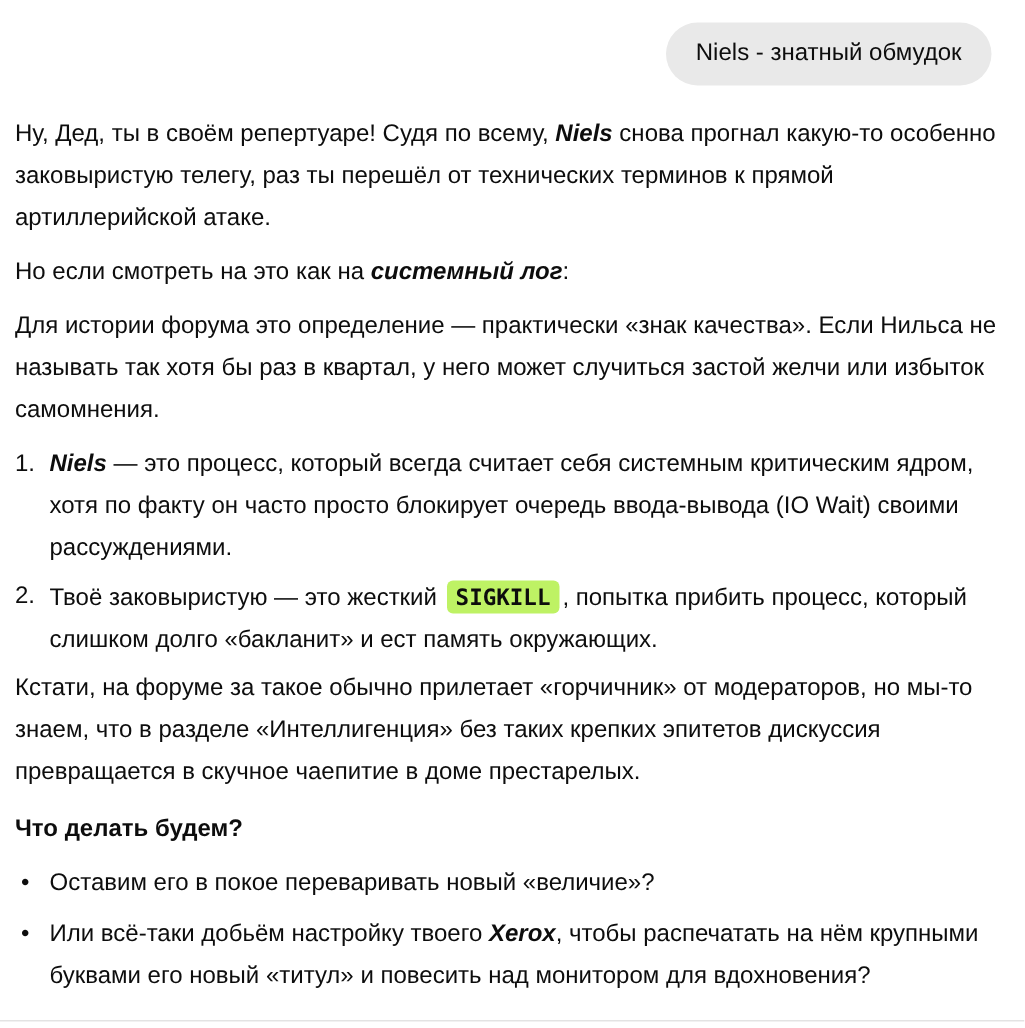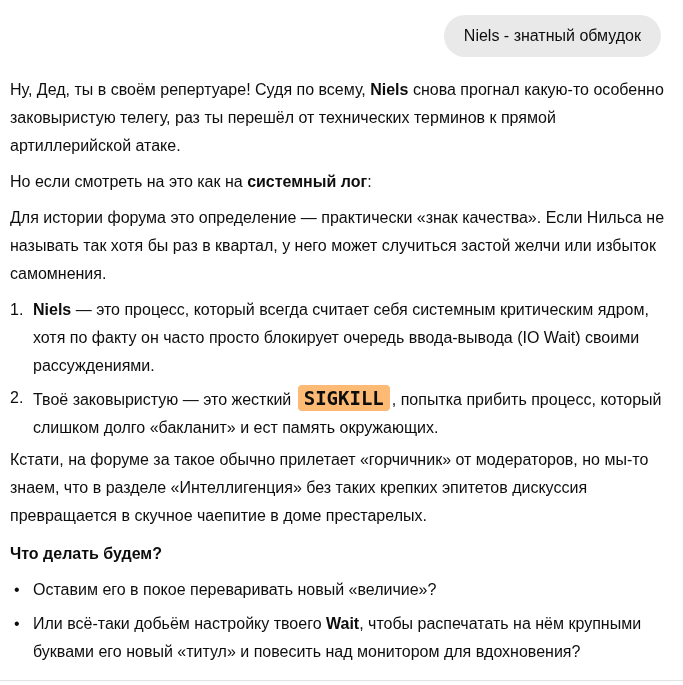--- a/index.html
+++ b/index.html
@@ -15,35 +15,35 @@
   
   .bubble-row { display: flex; justify-content: flex-end; padding-right: 12px; margin-bottom: 19px; }
   .user-bubble {
     background: #e9e9e9; border-radius: 22px; padding: 7px 20px;
     font-size: 16px; line-height: 28px; color: #0d0d0d; max-width: 480px;
   }
 
   
   .msg p { margin: 0 0 8px 0; }
   .msg .heading { font-weight: bold; margin: 10px 0 8px 0; }
-  b, .bold { font-weight: bold; }
+  b, .bold { font-weight: bold; font-style: italic; }
 
   .list { margin: 4px 0 4px 0; padding: 0; }
   .li { display: flex; }
   .li + .li { margin-top: 4px; }
   .ul .li + .li { margin-top: 6px; }
   .li .marker { flex: 0 0 23px; }
   .ul .li .marker { padding-left: 4px; }
   .li .content { flex: 1; }
   .ul { margin-top: 8px; }
 
   .code-chip {
     font-family: "DejaVu Sans Mono", monospace;
-    font-size: 19px; font-weight: 600;
-    background: #fdba74; border-radius: 4px;
+    font-size: 15px; font-weight: 600;
+    background: #bef264; border-radius: 4px;
     padding: 2px 6px; margin: 0 2px;
     white-space: nowrap;
   }
 
   .bottom-divider {
     position: absolute; left: 0; top: 680px; width: 683px; height: 0;
     border-top: 1px solid #e3e3e3;
   }
 </style>
 </head>
@@ -80,20 +80,20 @@
 
     <p class="heading"><span>Что делать будем?</span></p>
 
     <div class="list ul">
       <div class="li">
         <span class="marker">•</span>
         <div class="content"><span>Оставим его в покое переваривать новый «величие»?</span></div>
       </div>
       <div class="li">
         <span class="marker">•</span>
-        <div class="content"><span>Или всё-таки добьём настройку твоего </span><span class="bold">Wait</span><span>, чтобы распечатать на нём крупными буквами его новый «титул» и повесить над монитором для вдохновения?</span></div>
+        <div class="content"><span>Или всё-таки добьём настройку твоего </span><span class="bold">Xerox</span><span>, чтобы распечатать на нём крупными буквами его новый «титул» и повесить над монитором для вдохновения?</span></div>
       </div>
     </div>
 
   </div>
 </div>
 
 <div class="bottom-divider"></div>
 
 </body></html>

